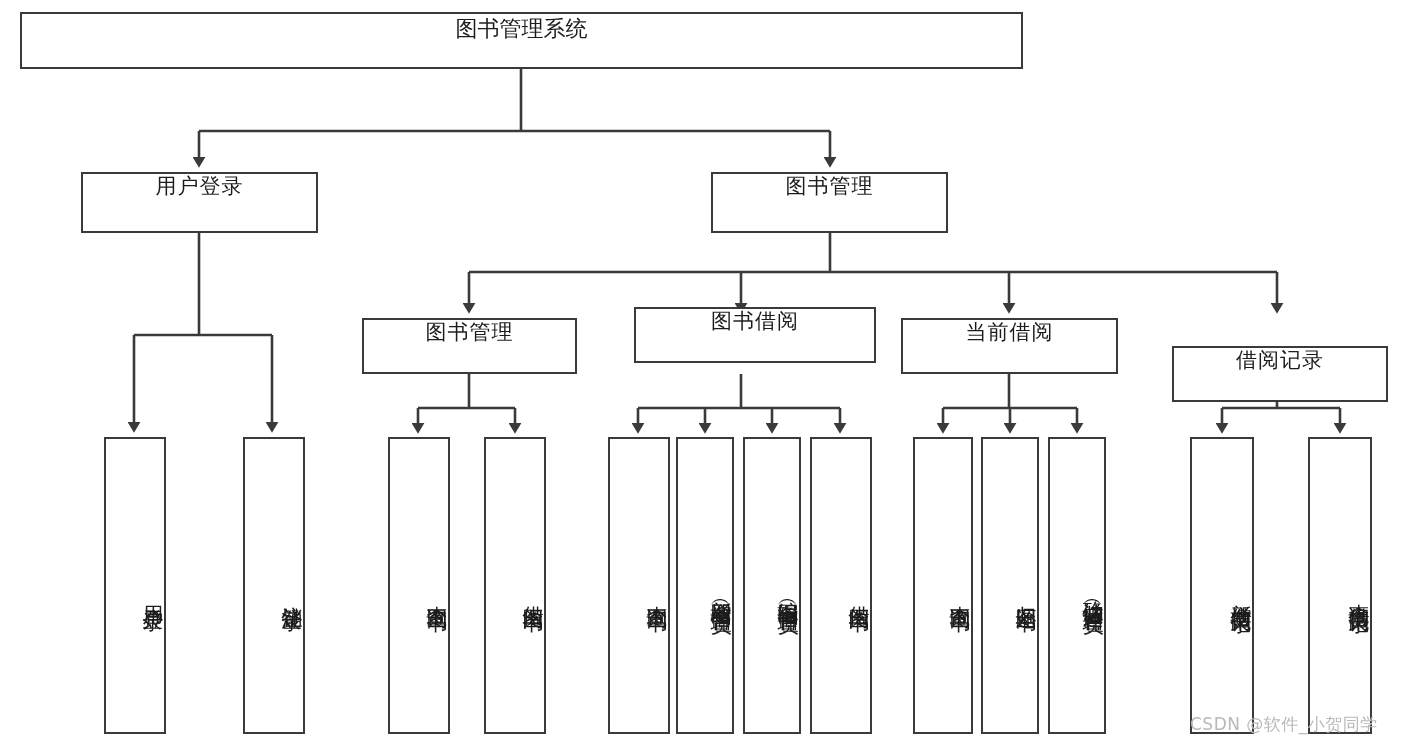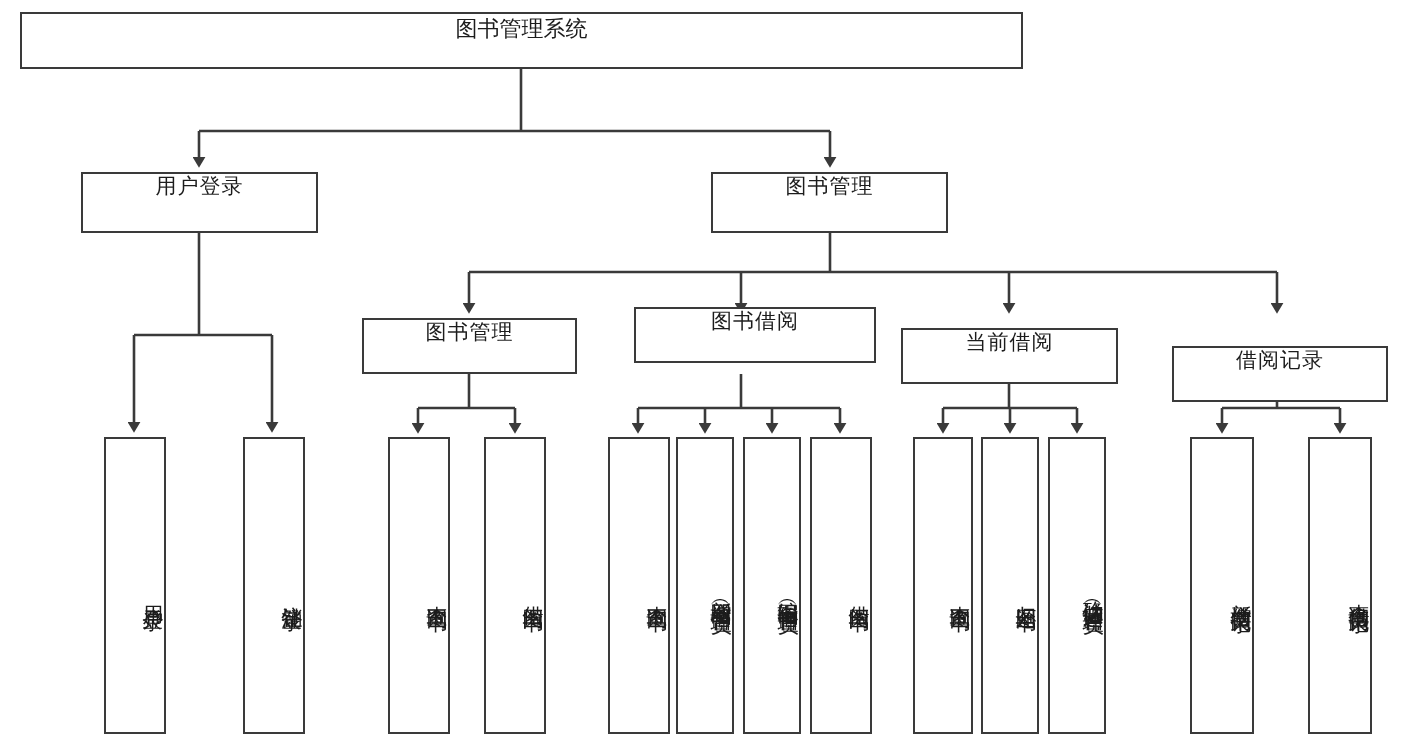--- a/index.html
+++ b/index.html
@@ -131,21 +131,21 @@
   <div class="node h" style="left:711px;top:172px;width:237px;height:61px;">
     <span>图书管理</span>
   </div>
 
   <div class="node h" style="left:362px;top:318px;width:215px;height:56px;">
     <span>图书管理</span>
   </div>
   <div class="node h" style="left:634px;top:299px;width:242px;height:56px;margin-top:8px;">
     <span>图书借阅</span>
   </div>
-  <div class="node h" style="left:901px;top:318px;width:217px;height:56px;margin-top:10px;">
+  <div class="node h" style="left:901px;top:318px;width:217px;height:56px;">
     <span>当前借阅</span>
   </div>
   <div class="node h" style="left:1172px;top:318px;width:216px;height:56px;margin-top:28px;">
     <span>借阅记录</span>
   </div>
 
   <div class="node leaf" style="left:104px;top:437px;width:62px;height:297px;">
     <span>用户登录</span>
   </div>
   <div class="node leaf" style="left:243px;top:437px;width:62px;height:297px;">
@@ -182,14 +182,15 @@
     <span>确认归还（管理员）</span>
   </div>
 
   <div class="node leaf" style="left:1190px;top:437px;width:64px;height:297px;">
     <span>新增借阅记录</span>
   </div>
   <div class="node leaf" style="left:1308px;top:437px;width:64px;height:297px;">
     <span>查询借阅记录</span>
   </div>
 
+  <div class="watermark" style="left:1190px;top:713px;">CSDN @软件_小贺同学</div>
 
 </div>
 
 </body></html>

